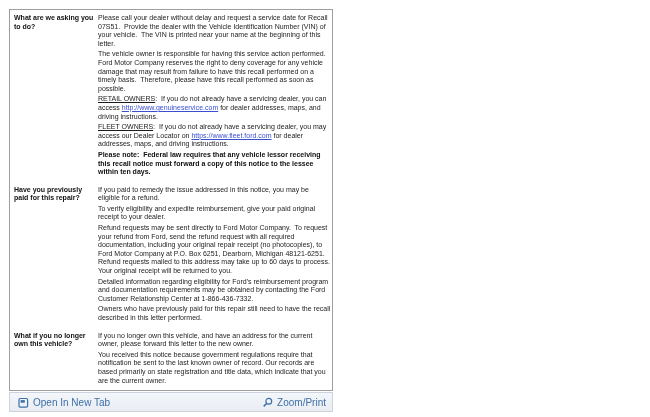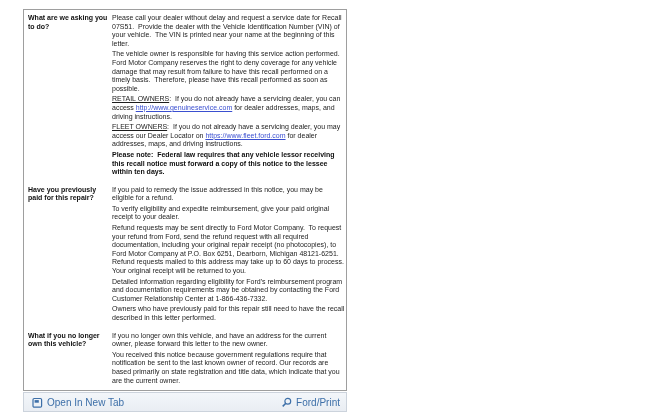--- a/index.html
+++ b/index.html
@@ -2,21 +2,21 @@
 <html><head>
 <meta charset="utf-8">
 <style>
   html,body{margin:0;padding:0;}
   body{
     width:650px;height:417px;position:relative;overflow:hidden;
     background:#ffffff;
     font-family:"Liberation Sans",sans-serif;
     -webkit-text-size-adjust:none;
   }
-  .viewer{position:absolute;left:23px;top:9px;width:324px;}
+  .viewer{position:absolute;left:9px;top:9px;width:324px;}
   table.letter{
     width:100%;border-collapse:collapse;background:#fff;
     border:1px solid #9e9e9e;table-layout:fixed;
   }
   td.qcell{
     width:82px;vertical-align:top;
     padding:4px 2px 5px 4px;
     font-size:7px;line-height:8.6px;font-weight:bold;color:#111;
   }
   td.acell{
@@ -91,17 +91,17 @@
       </span>
       <span>Open In New Tab</span>
     </a>
     <a class="bar-link">
       <span class="bar-icon">
         <svg width="11" height="11" viewBox="0 0 11 11">
           <circle cx="6.8" cy="4.2" r="2.9" fill="none" stroke="#3d6fa8" stroke-width="1.2"></circle>
           <line x1="4.6" y1="6.5" x2="1.7" y2="9.4" stroke="#3d6fa8" stroke-width="1.5"></line>
         </svg>
       </span>
-      <span>Ford/Print</span>
+      <span>Zoom/Print</span>
     </a>
   </div>
 
 </div>
 
 </body></html>

